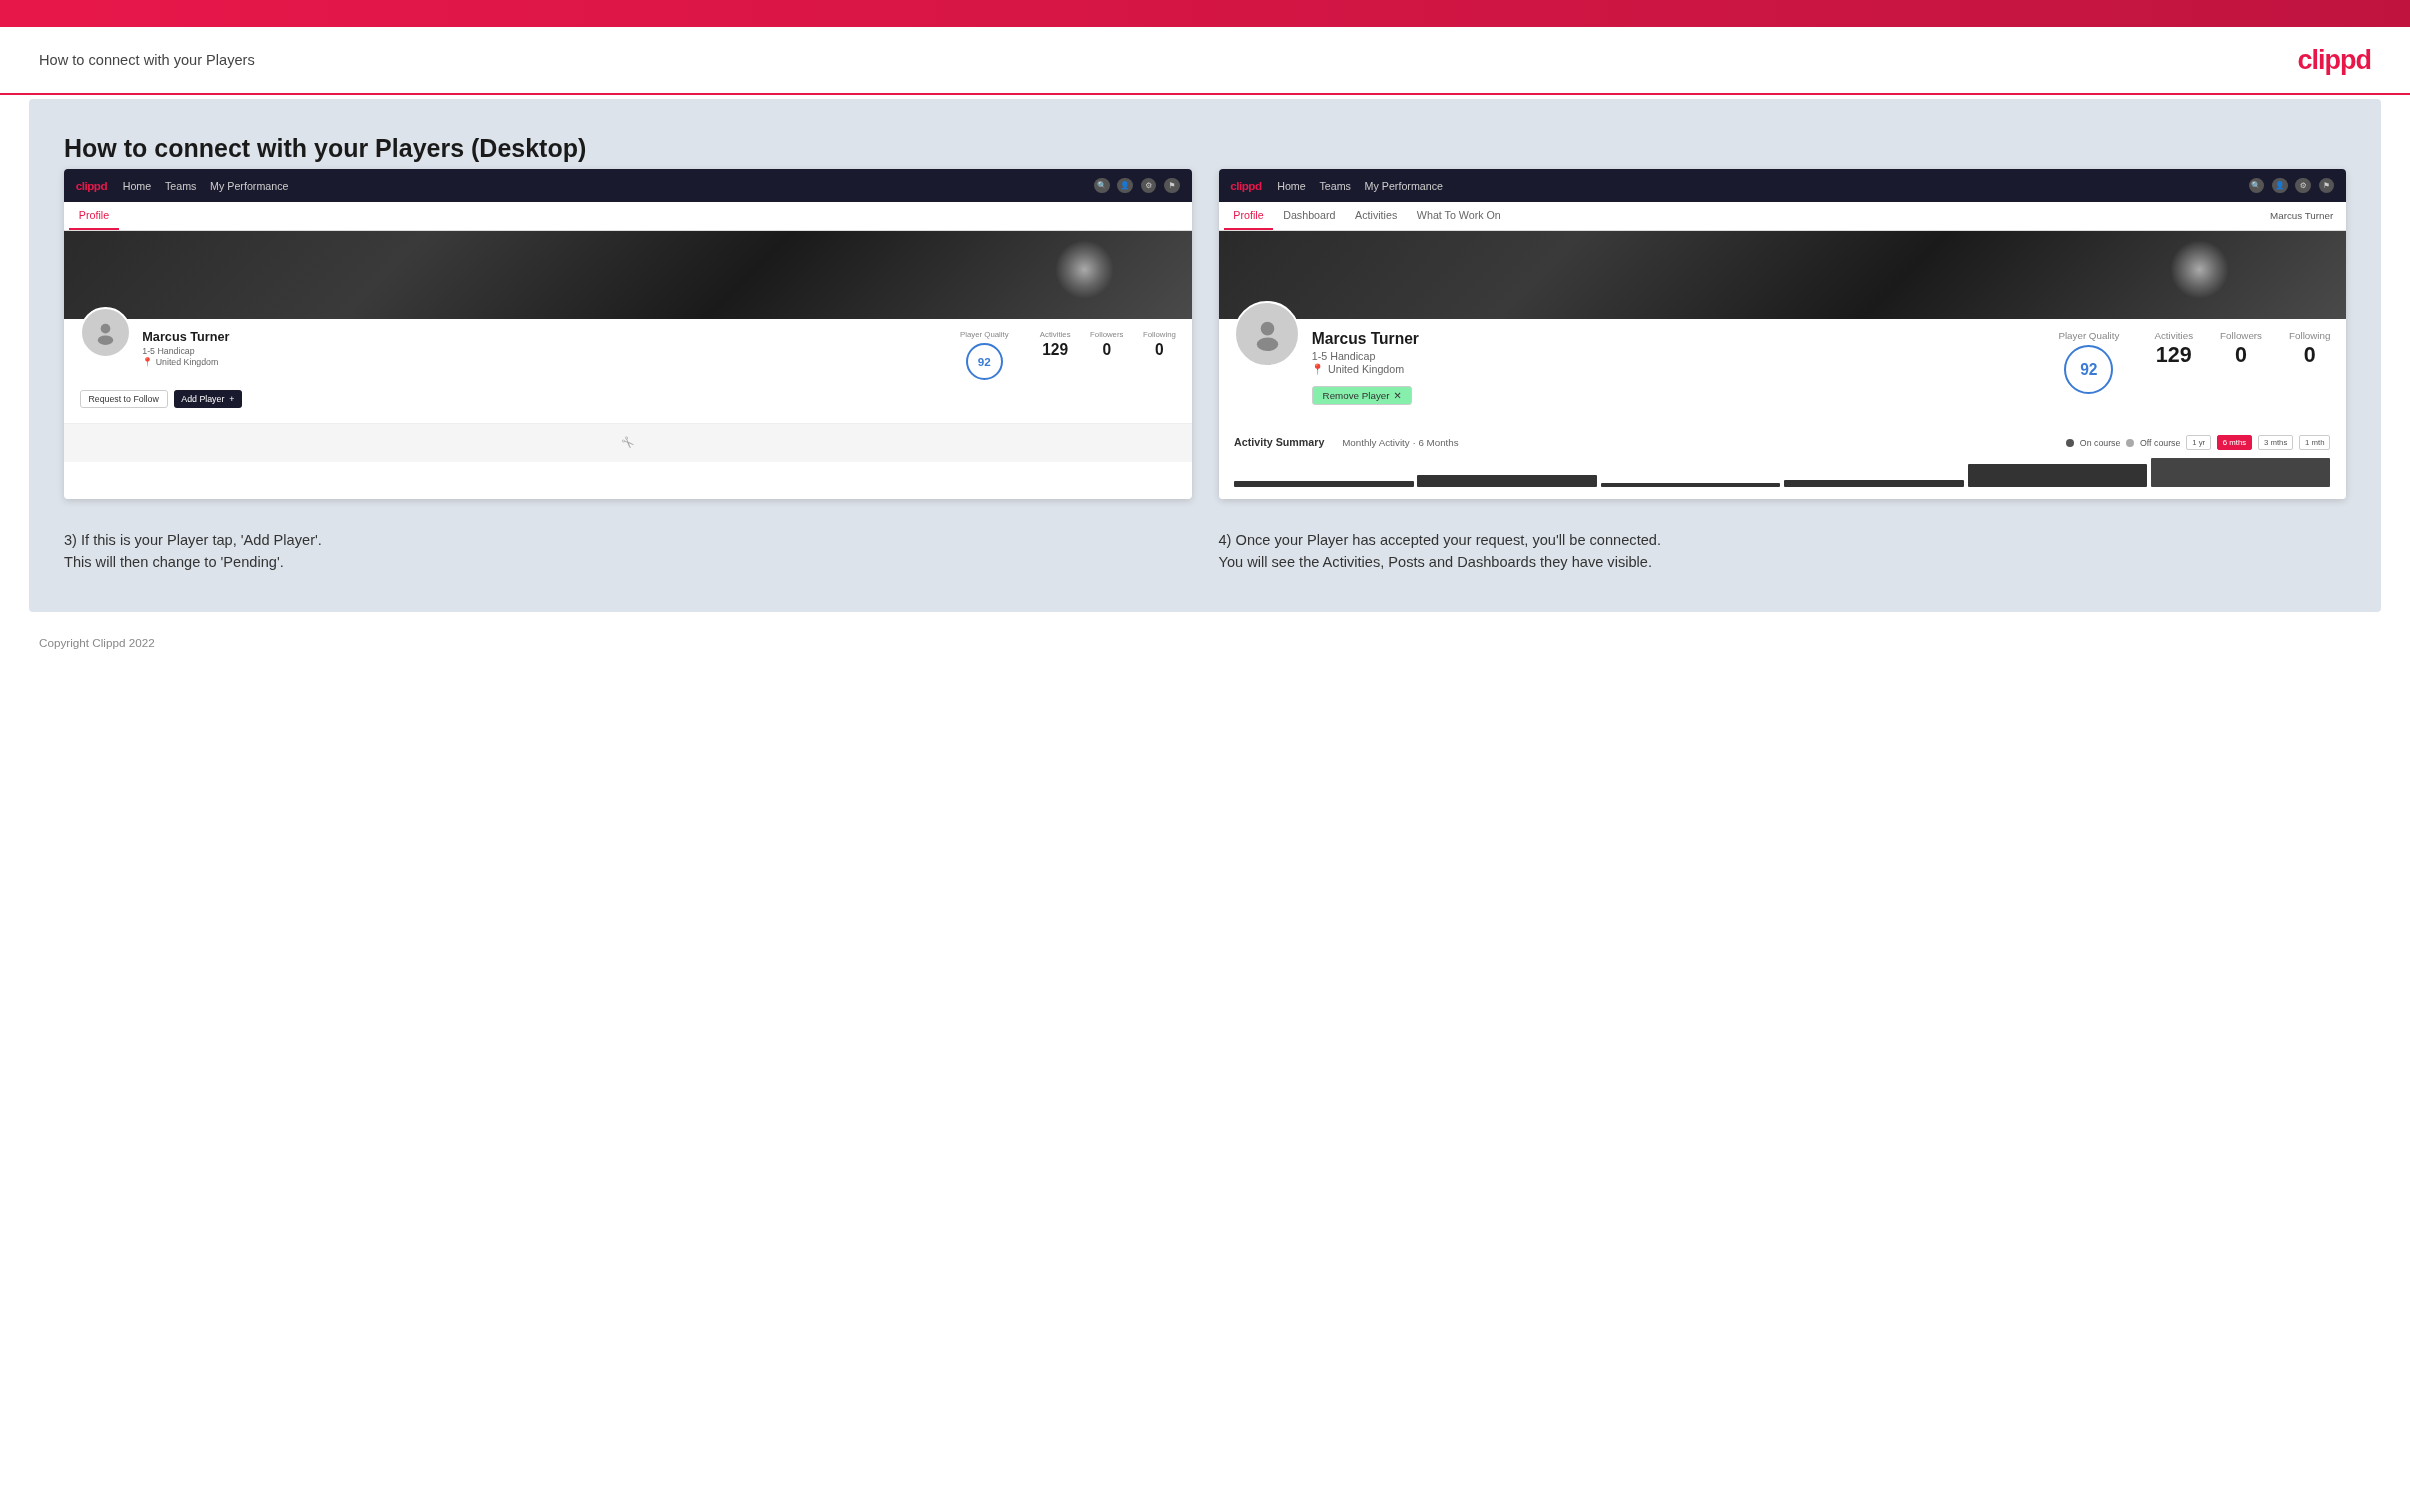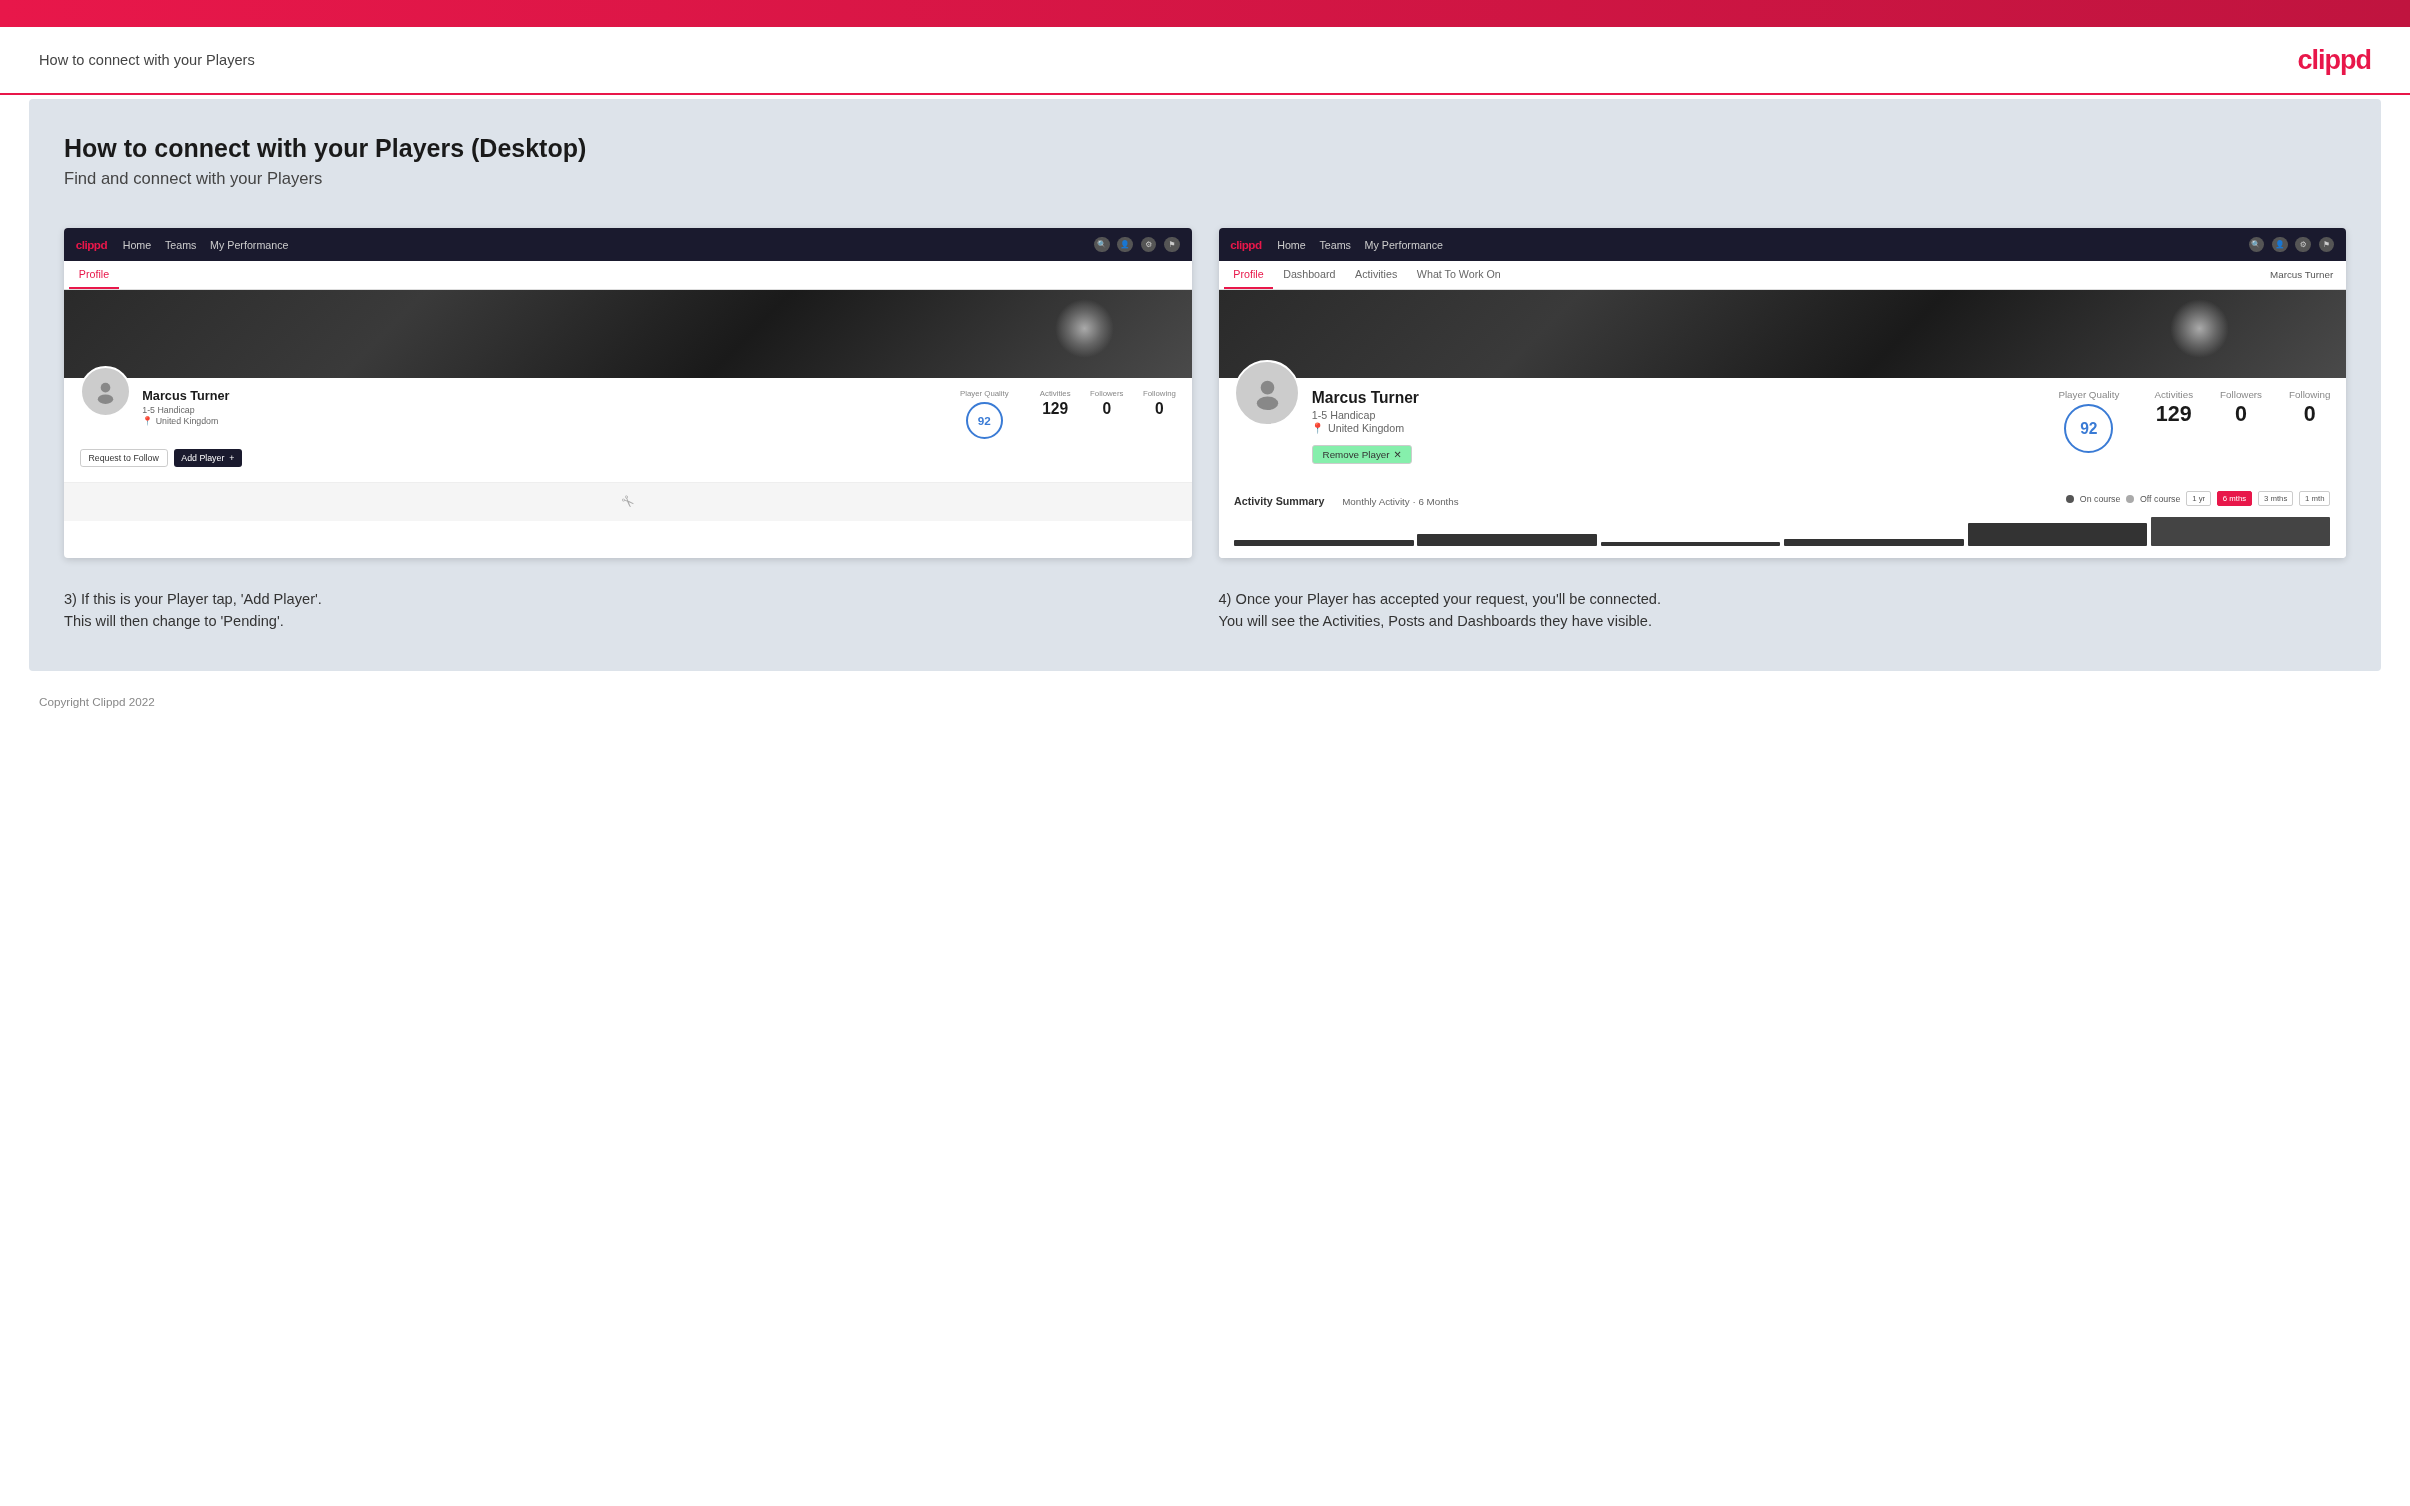--- a/index.html
+++ b/index.html
@@ -323,21 +323,21 @@
     }
 
     
     .activity-summary {
       padding: 11.7px 15.6px;
       background: #fff;
     }
 
     .activity-header {
       display: flex;
-      align-items: flex-start;
+      align-items: flex-end;
       justify-content: space-between;
       margin-bottom: 7.8px;
     }
 
     .activity-title {
       font-size: 10.7px;
       font-weight: 600;
       color: #333;
     }
 
@@ -426,21 +426,20 @@
 
 <div class="top-bar"></div>
 
 <div class="header">
   <span class="header-title">How to connect with your Players</span>
   <span class="clippd-logo">clippd</span>
 </div>
 
 <div class="main-content">
   <h1 class="page-heading">How to connect with your Players (Desktop)</h1>
-  <p class="page-subheading">Find and connect with your Players</p>
 
   <div class="screenshots-row">
 
     <div class="screenshot-container">
 
       <div class="app-nav">
         <span class="app-logo-small">clippd</span>
         <div class="app-nav-links">
           <span class="app-nav-link">Home</span>
           <span class="app-nav-link">Teams</span>

